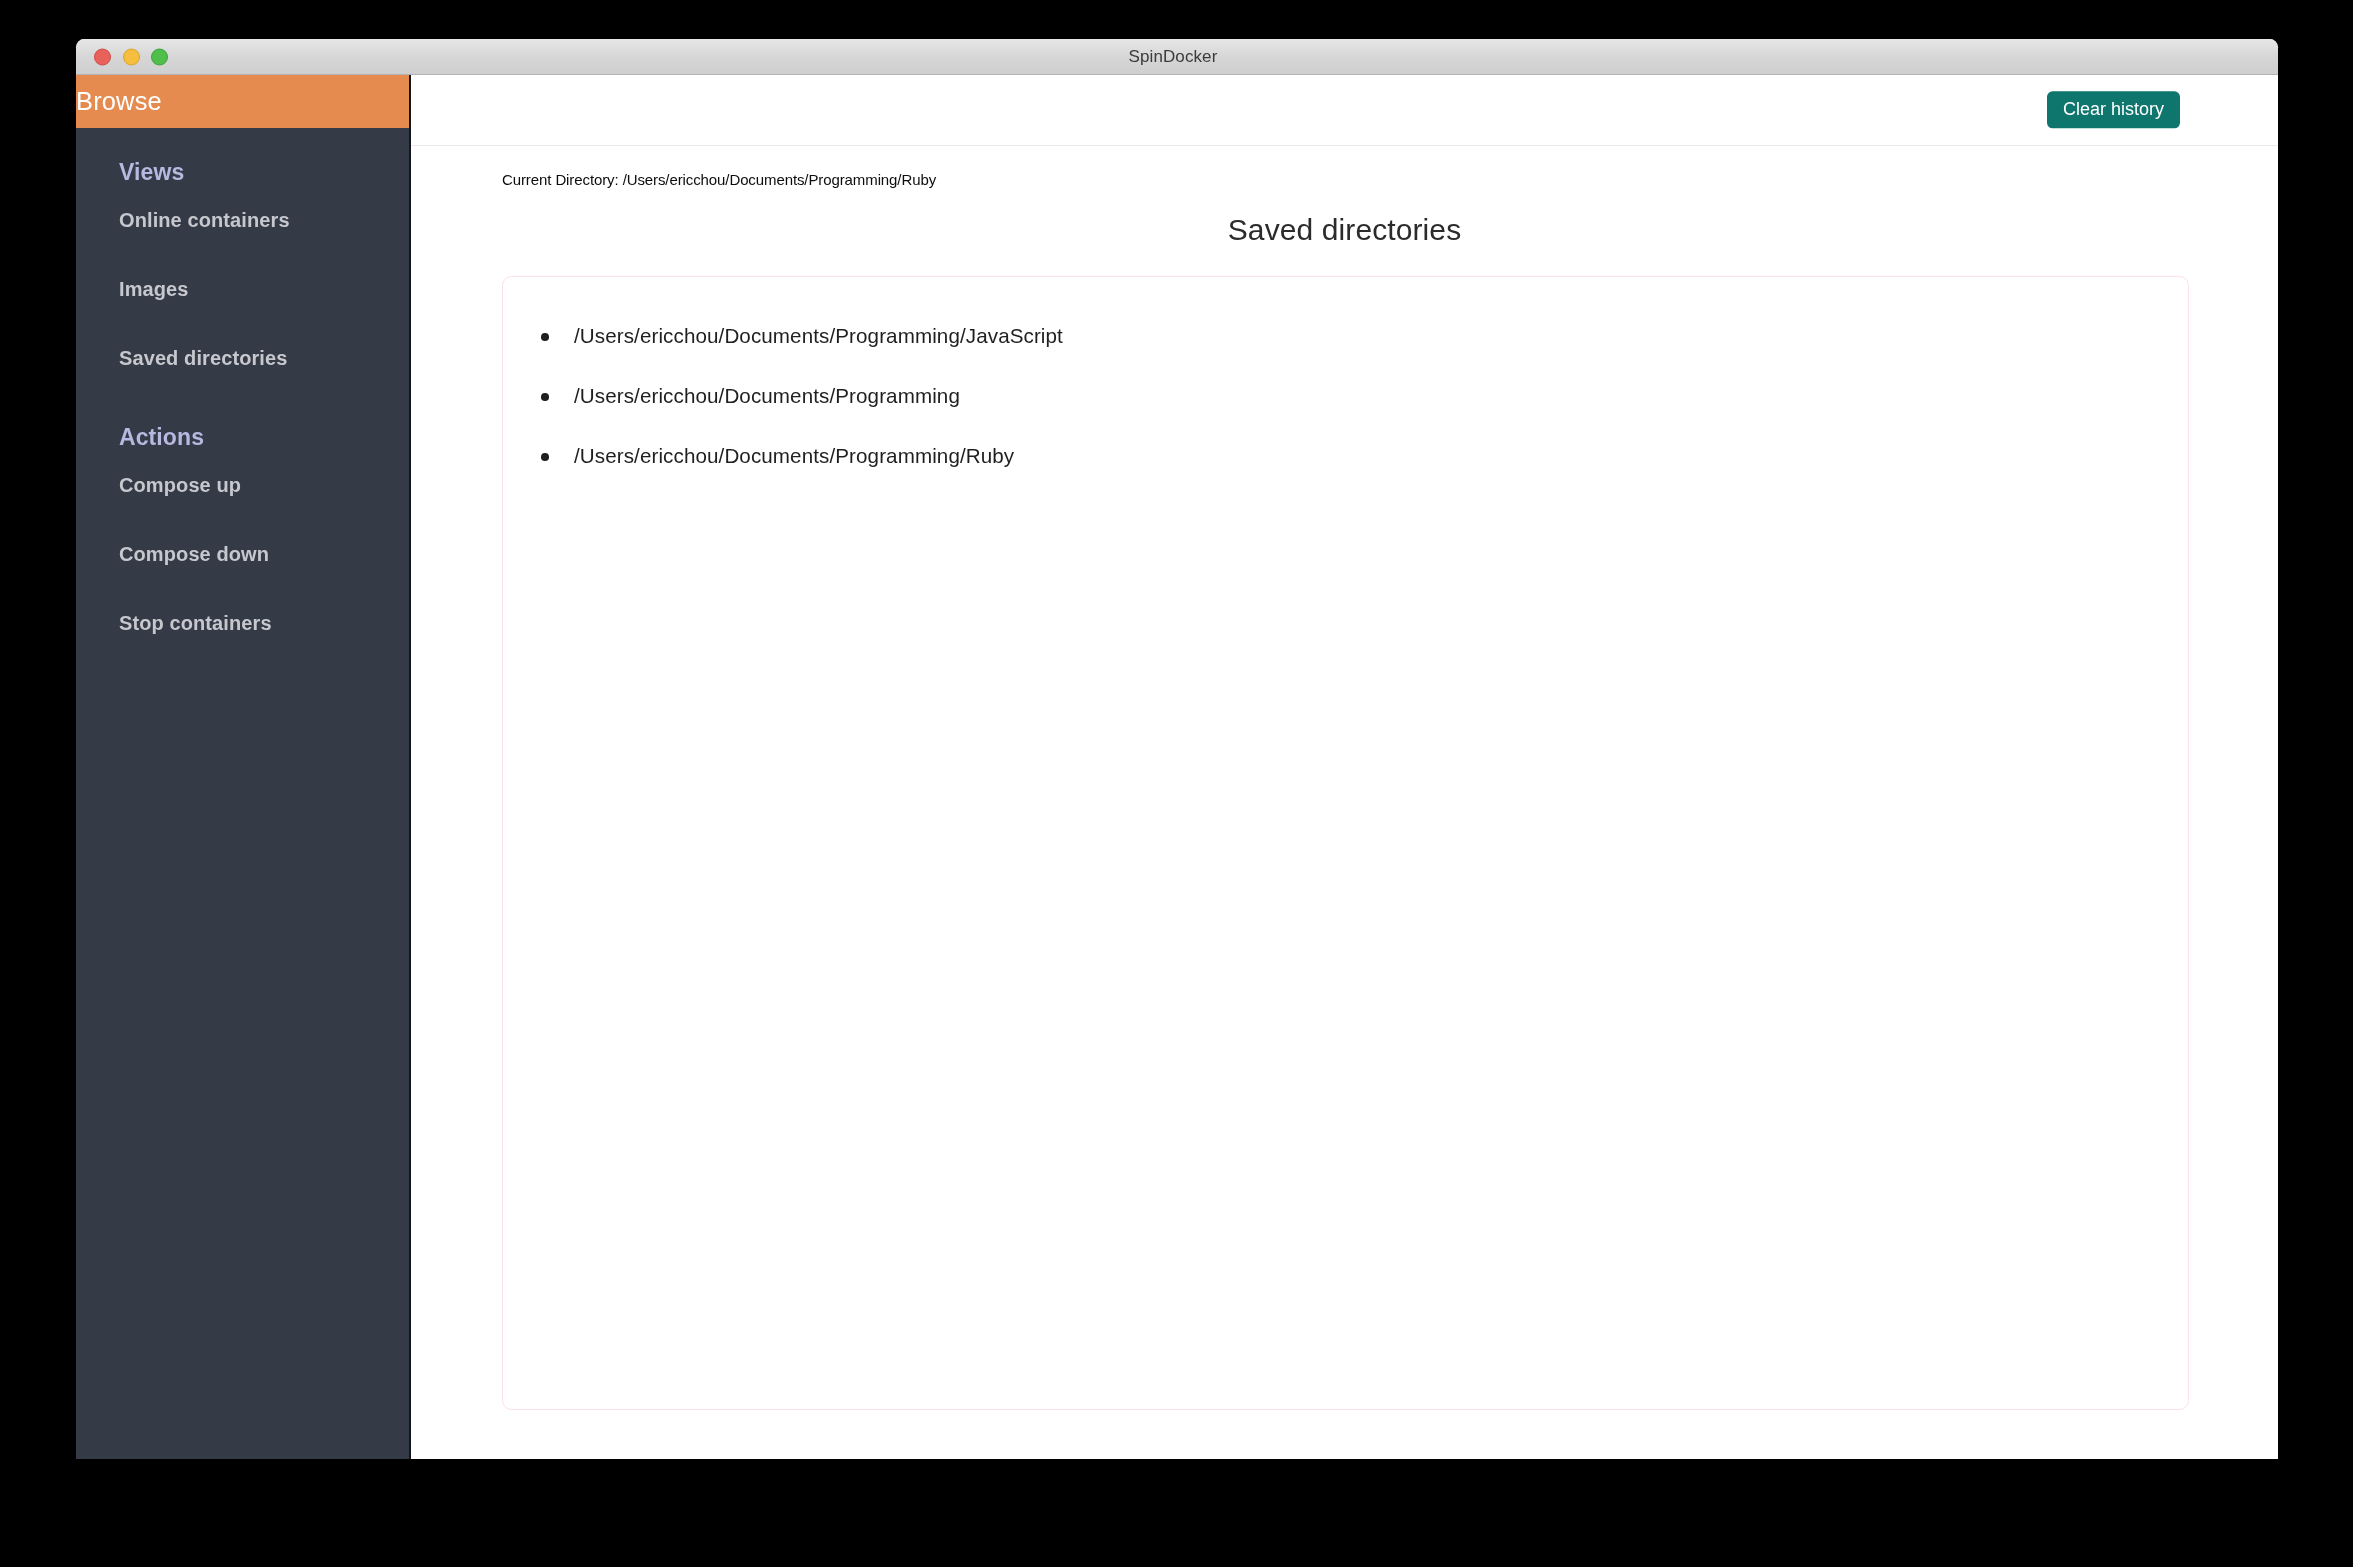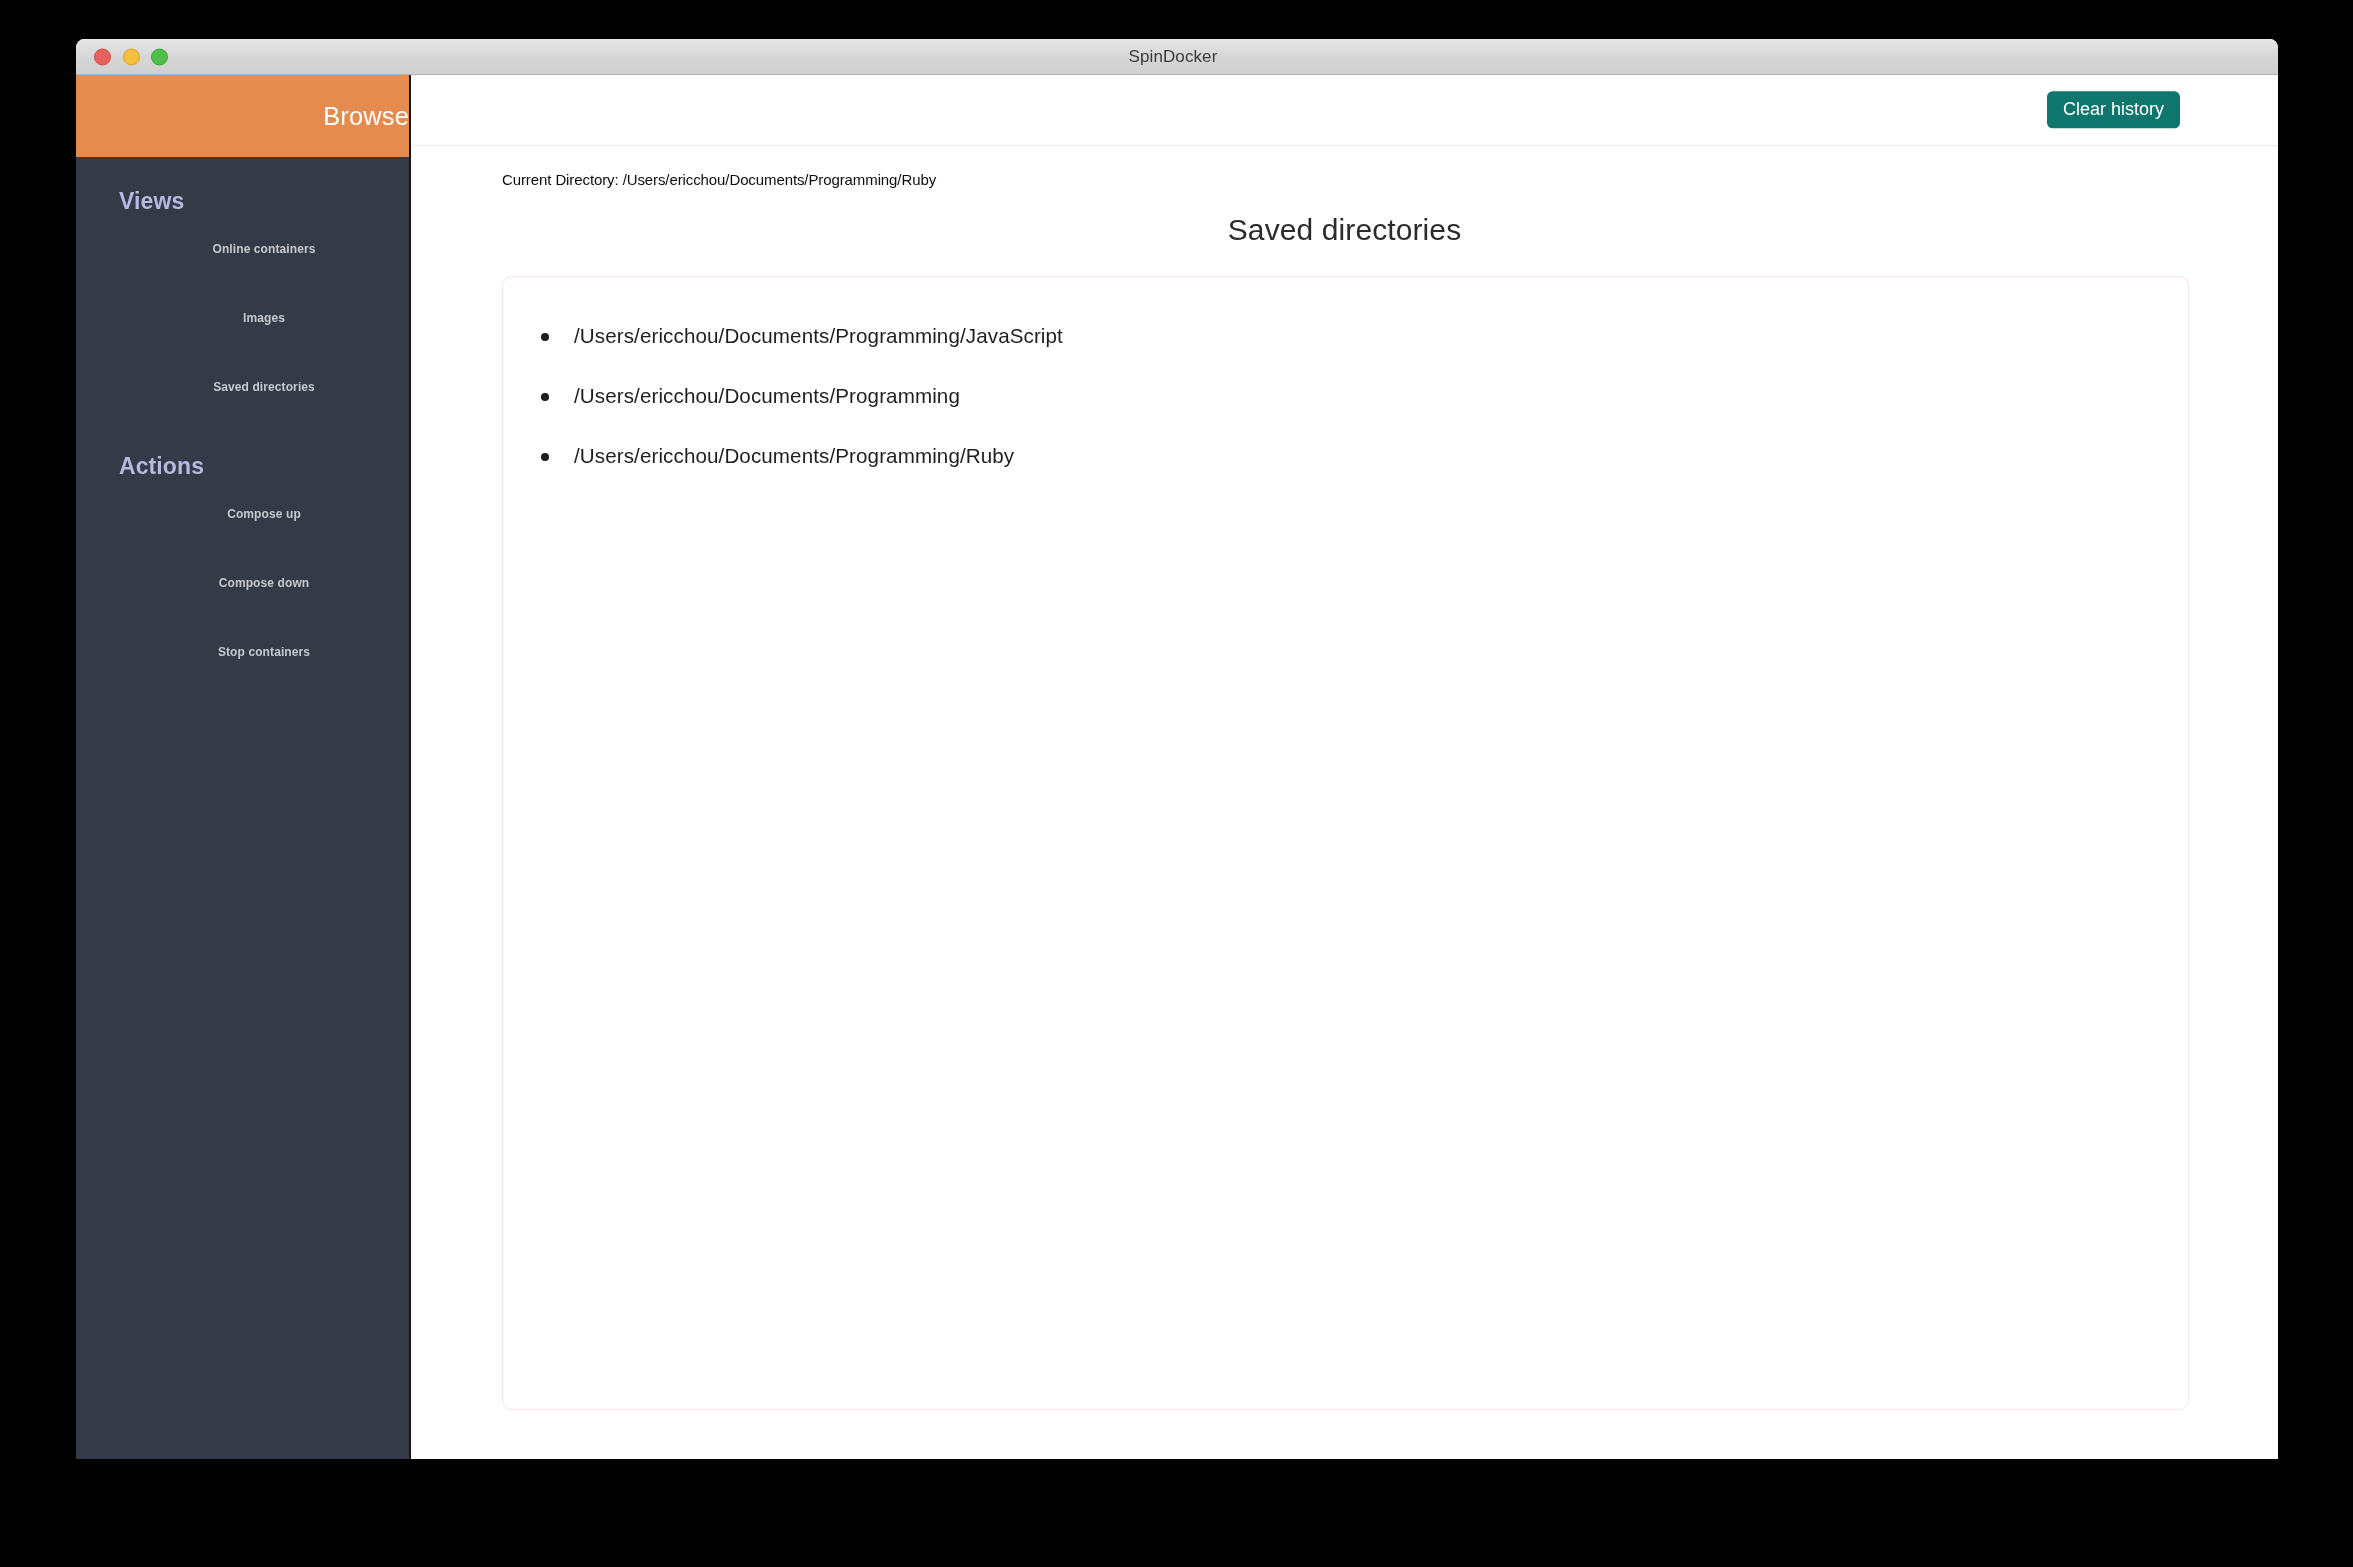--- a/index.html
+++ b/index.html
@@ -70,46 +70,45 @@
   
   #sidebar {
     width: 335px;
     flex: 0 0 335px;
     background: #353a47;
     border-right: 2.1px solid #14161d;
     display: flex;
     flex-direction: column;
   }
   #browse-header {
-    height: 82px;
+    height: 53px;
     background: #e58b50;
     color: #ffffff;
     font-size: 25.4px;
     display: flex;
     align-items: center;
-    justify-content: flex-end;
+    justify-content: flex-start;
     letter-spacing: 0.2px;
   }
   .nav-section { padding-top: 6.9px; font-weight: bold; }
   .section-title {
     color: #b7b9e0;
     font-size: 23px;
     padding: 24px 0 0 43px;
     letter-spacing: 0.1px;
   }
   .nav-item {
     color: #c6c8ce;
-    font-size: 12px;
+    font-size: 20px;
     padding: 0 0 0 43px;
     height: 69px;
     display: flex;
     align-items: center;
     letter-spacing: 0.1px;
     cursor: default;
-    justify-content: center;
   }
   .nav-item:first-of-type { margin-top: 6.9px; }
 
   
   #content {
     flex: 1 1 auto;
     background: #ffffff;
     display: flex;
     flex-direction: column;
     min-width: 0;

